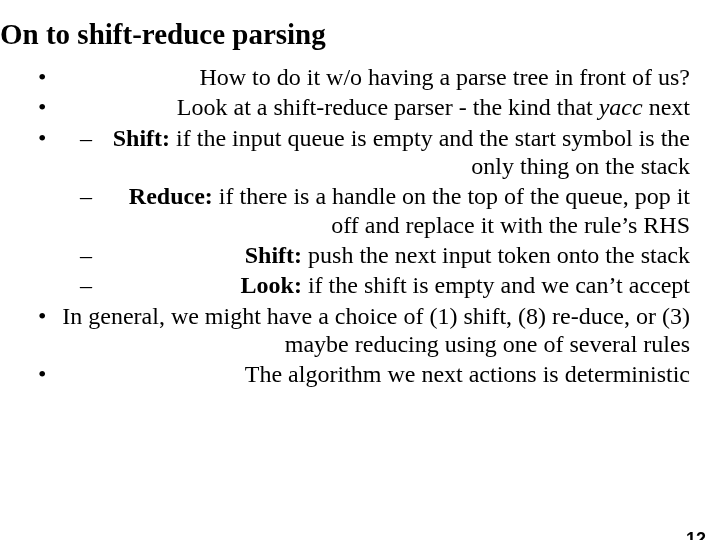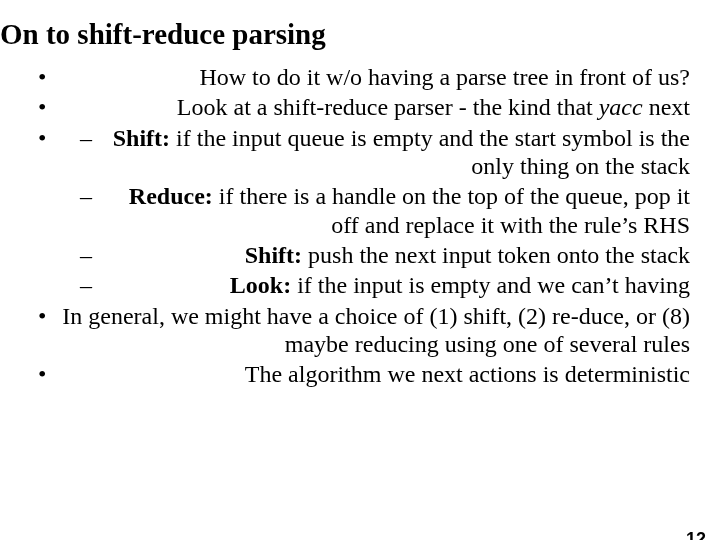--- a/index.html
+++ b/index.html
@@ -88,22 +88,22 @@
     <ul class="top">
       <li><span>How to do it w/o having a parse tree in front of us?</span></li>
       <li>
         <span>Look at a shift-reduce parser - the kind that </span><span class="italic">yacc</span><span> next</span>
       </li>
       <li>
         <ul class="sub">
           <li><span class="label">Shift:</span><span> if the input queue is empty and the start symbol is the only thing on the stack</span></li>
           <li><span class="label">Reduce:</span><span> if there is a handle on the top of the queue, pop it off and replace it with the rule’s RHS</span></li>
           <li><span class="label">Shift:</span><span> push the next input token onto the stack</span></li>
-          <li><span class="label">Look:</span><span> if the input is empty and we can’t having</span></li>
+          <li><span class="label">Look:</span><span> if the shift is empty and we can’t accept</span></li>
         </ul>
       </li>
-      <li><span>In general, we might have a choice of (1) shift, (2) re-duce, or (8) maybe reducing using one of several rules</span></li>
+      <li><span>In general, we might have a choice of (1) shift, (8) re-duce, or (3) maybe reducing using one of several rules</span></li>
       <li><span>The algorithm we next actions is deterministic</span></li>
     </ul>
   </div>
 
   <div class="page-num">12</div>
 </div>
 
 </body></html>

